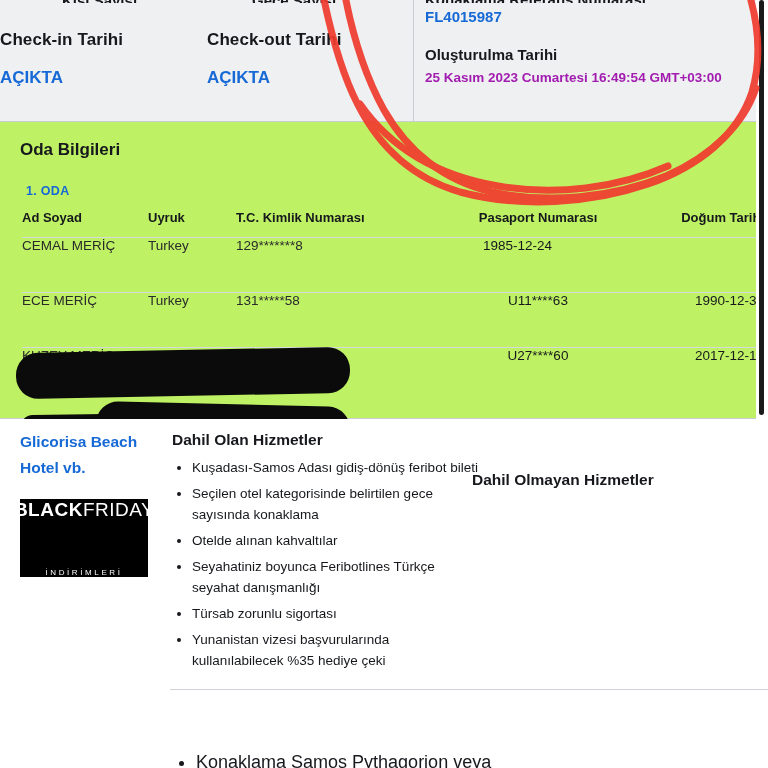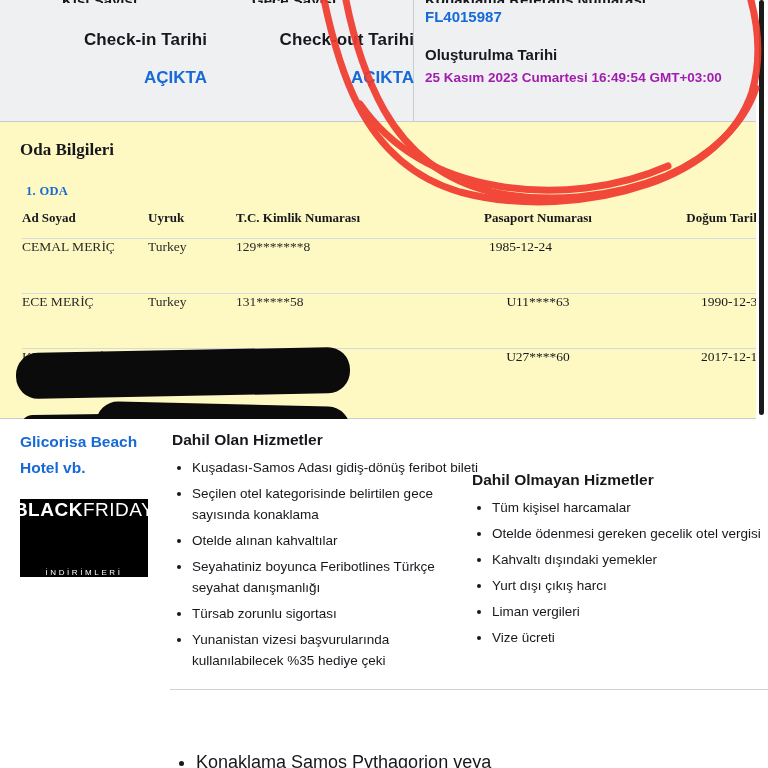--- a/index.html
+++ b/index.html
@@ -47,21 +47,21 @@
   }
   .dates-row {
     position: absolute;
     left: 0;
     top: 30px;
     width: 414px;
     display: flex;
   }
   .date-col {
     width: 207px;
-    text-align: right;
+    text-align: left;
   }
   .date-label {
     font-size: 17px;
     font-weight: bold;
     color: #16181c;
     letter-spacing: .1px;
   }
   .date-value {
     margin-top: 18px;
     font-size: 17px;
@@ -123,24 +123,23 @@
     color: #a21caf;
   }
 
   
   .room-section {
     position: absolute;
     left: 0;
     top: 122px;
     width: 768px;
     height: 297px;
-    background: #fef9c3;
+    background: #bef264;
     border-bottom: 1px solid #c9ccd1;
     box-sizing: border-box;
-    font-family: Liberation Serif, serif;
   }
   .room-title {
     position: absolute;
     left: 20px;
     top: 18px;
     font-size: 17px;
     font-weight: bold;
     color: #16181c;
   }
   .room-no {
@@ -429,28 +428,20 @@
     <ul class="inc-list">
       <li>Kuşadası-Samos Adası gidiş-dönüş feribot bileti</li>
       <li>Seçilen otel kategorisinde belirtilen gece sayısında konaklama</li>
       <li>Otelde alınan kahvaltılar</li>
       <li>Seyahatiniz boyunca Feribotlines Türkçe seyahat danışmanlığı</li>
       <li>Türsab zorunlu sigortası</li>
       <li>Yunanistan vizesi başvurularında kullanılabilecek %35 hediye çeki</li>
     </ul>
 
     <div class="exc-title">Dahil Olmayan Hizmetler</div>
-    <ul class="exc-list">
-      <li>Tüm kişisel harcamalar</li>
-      <li>Otelde ödenmesi gereken gecelik otel vergisi</li>
-      <li>Kahvaltı dışındaki yemekler</li>
-      <li>Yurt dışı çıkış harcı</li>
-      <li>Liman vergileri</li>
-      <li>Vize ücreti</li>
-    </ul>
 
     <div class="know-divider"></div>
     <ul class="know-list">
       <li>Konaklama Samos Pythagorion veya</li>
     </ul>
   </div>
 
   <div class="right-edge"></div>
   <div class="scrollbar"></div>
 

